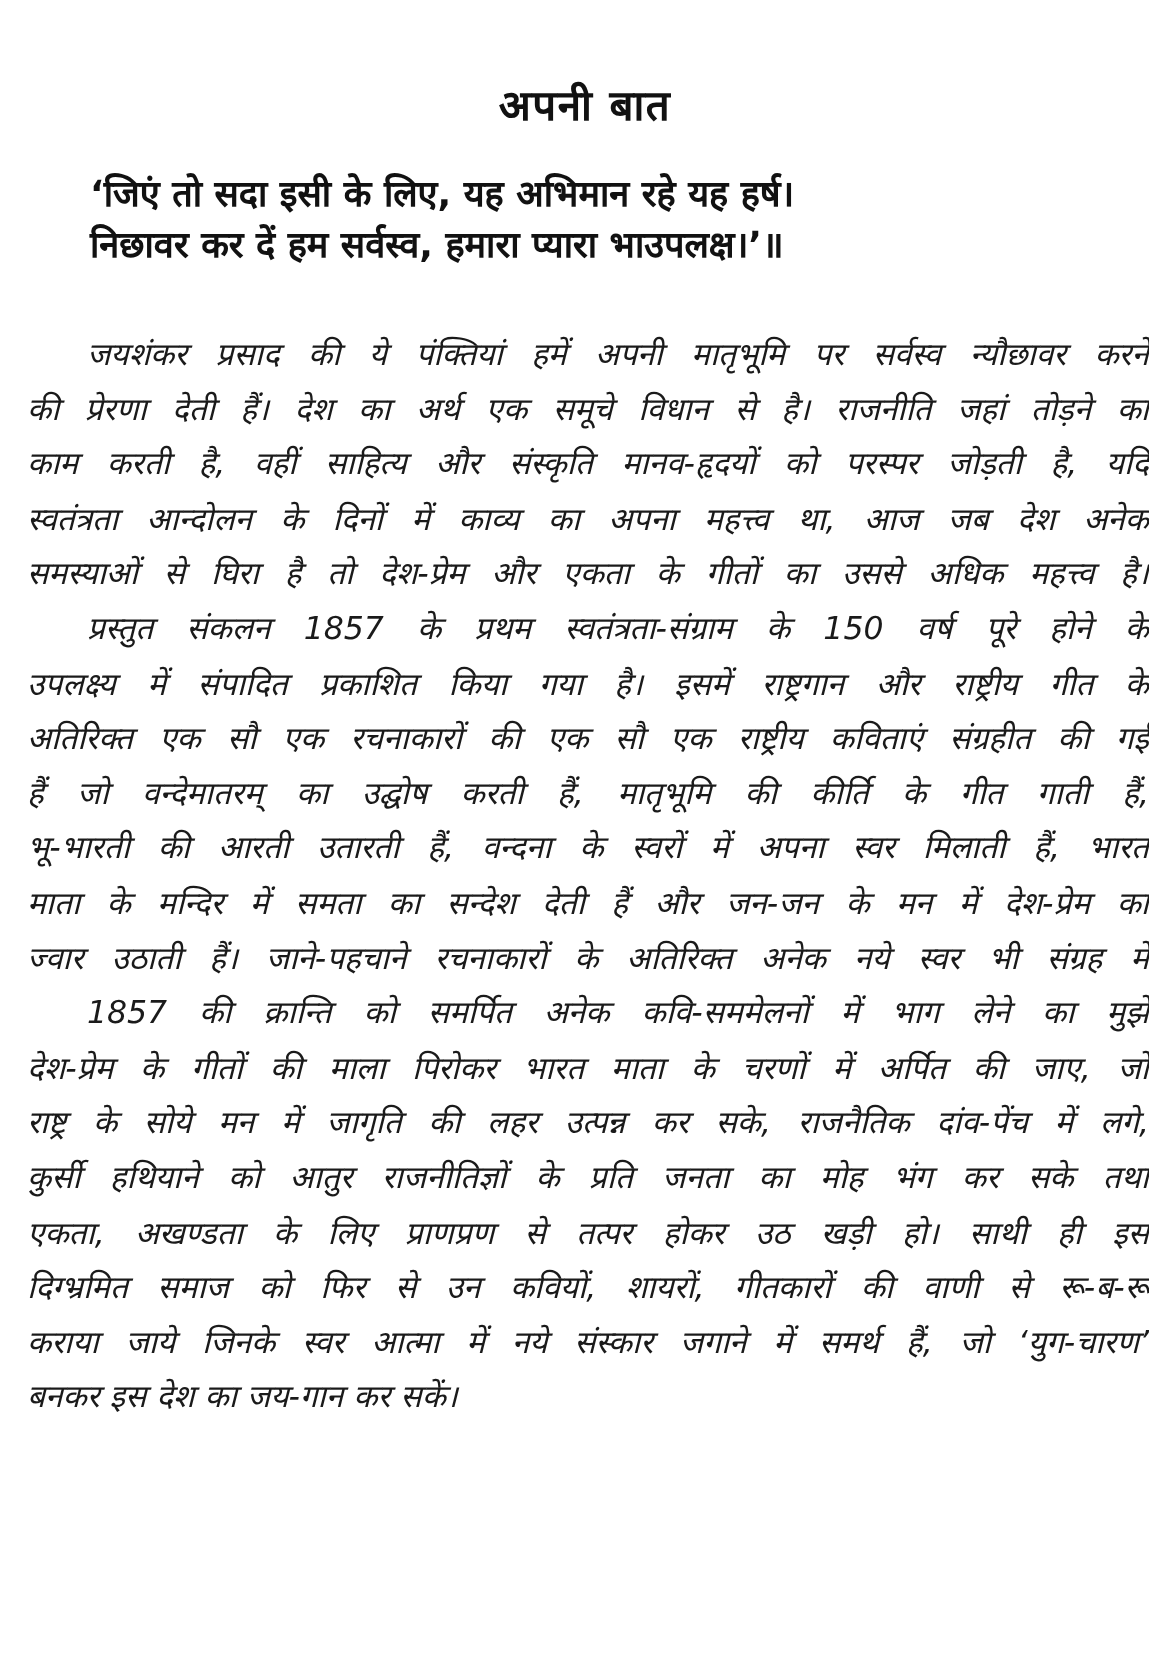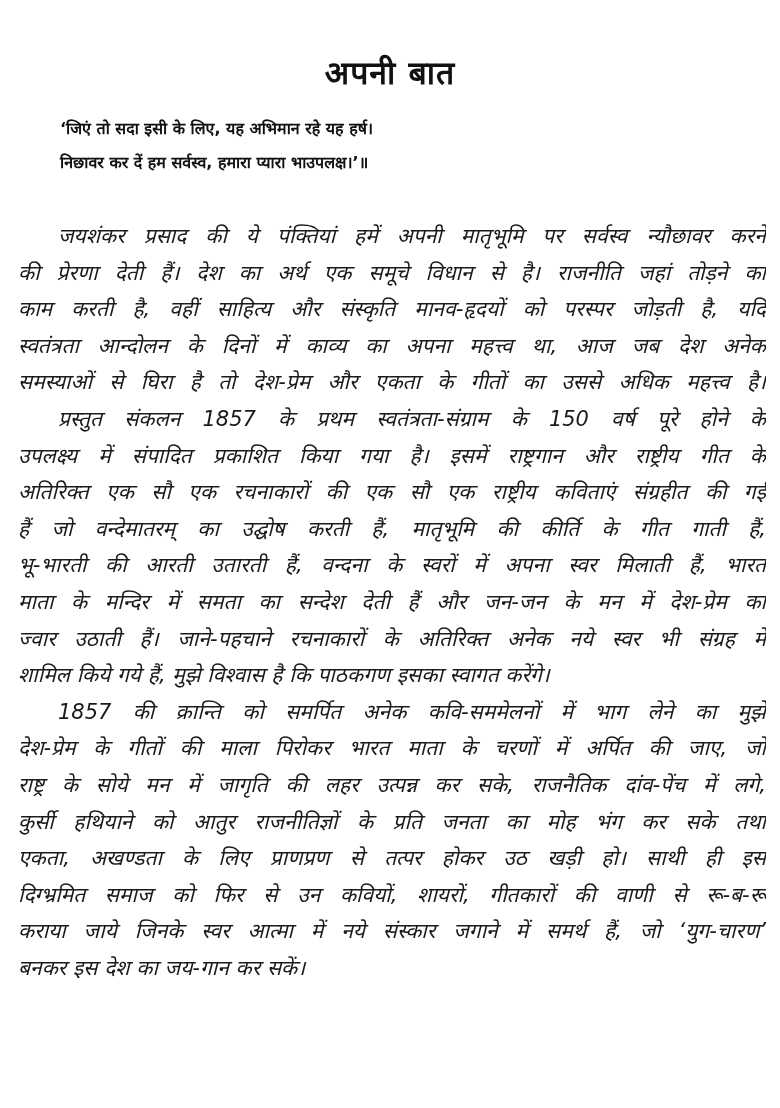--- a/index.html
+++ b/index.html
@@ -14,34 +14,34 @@
       overflow: hidden;
       color: #1a1a1a;
       font-family: "DejaVu Sans", "Liberation Sans", sans-serif;
     }
     .page-title {
       position: absolute;
       left: 0;
       top: 22px;
       width: 780px;
       text-align: center;
-      font-size: 32px;
+      font-size: 28px;
       font-weight: bold;
       line-height: 60px;
       letter-spacing: 1px;
       color: #111111;
     }
     .epigraph {
       position: absolute;
       left: 60px;
       top: 112px;
       width: 590px;
     }
     .epigraph-line {
-      font-size: 16px;
+      font-size: 24px;
       font-weight: bold;
       line-height: 34px;
       height: 34px;
       white-space: nowrap;
       color: #111111;
     }
     .body-text {
       position: absolute;
       left: 18px;
       top: 218px;
@@ -83,21 +83,20 @@
   <div class="line">स्वतंत्रता आन्दोलन के दिनों में काव्य का अपना महत्त्व था, आज जब देश अनेक</div>
   <div class="line">समस्याओं से घिरा है तो देश-प्रेम और एकता के गीतों का उससे अधिक महत्त्व है।</div>
 
   <div class="line indent">प्रस्तुत संकलन 1857 के प्रथम स्वतंत्रता-संग्राम के 150 वर्ष पूरे होने के</div>
   <div class="line">उपलक्ष्य में संपादित प्रकाशित किया गया है। इसमें राष्ट्रगान और राष्ट्रीय गीत के</div>
   <div class="line">अतिरिक्त एक सौ एक रचनाकारों की एक सौ एक राष्ट्रीय कविताएं संग्रहीत की गई</div>
   <div class="line">हैं जो वन्देमातरम् का उद्घोष करती हैं, मातृभूमि की कीर्ति के गीत गाती हैं,</div>
   <div class="line">भू-भारती की आरती उतारती हैं, वन्दना के स्वरों में अपना स्वर मिलाती हैं, भारत</div>
   <div class="line">माता के मन्दिर में समता का सन्देश देती हैं और जन-जन के मन में देश-प्रेम का</div>
   <div class="line">ज्वार उठाती हैं। जाने-पहचाने रचनाकारों के अतिरिक्त अनेक नये स्वर भी संग्रह में</div>
-  <div class="line last">शामिल किये गये हैं, मुझे विश्वास है कि पाठकगण इसका स्वागत करेंगे।</div>
 
   <div class="line indent">1857 की क्रान्ति को समर्पित अनेक कवि-सममेलनों में भाग लेने का मुझे</div>
   <div class="line">देश-प्रेम के गीतों की माला पिरोकर भारत माता के चरणों में अर्पित की जाए, जो</div>
   <div class="line">राष्ट्र के सोये मन में जागृति की लहर उत्पन्न कर सके, राजनैतिक दांव-पेंच में लगे,</div>
   <div class="line">कुर्सी हथियाने को आतुर राजनीतिज्ञों के प्रति जनता का मोह भंग कर सके तथा</div>
   <div class="line">एकता, अखण्डता के लिए प्राणप्रण से तत्पर होकर उठ खड़ी हो। साथी ही इस</div>
   <div class="line">दिग्भ्रमित समाज को फिर से उन कवियों, शायरों, गीतकारों की वाणी से रू-ब-रू</div>
   <div class="line">कराया जाये जिनके  स्वर आत्मा में नये संस्कार जगाने में समर्थ हैं, जो ‘युग-चारण’</div>
   <div class="line last">बनकर इस देश का जय-गान कर सकें।</div>
 </div>

